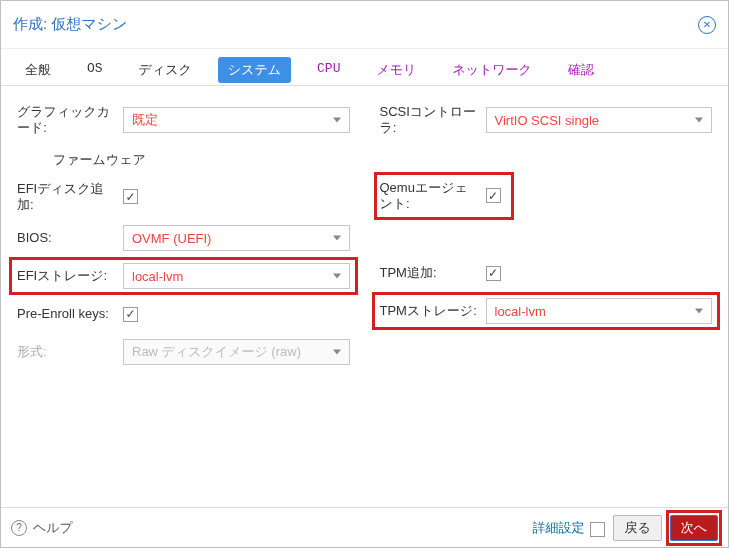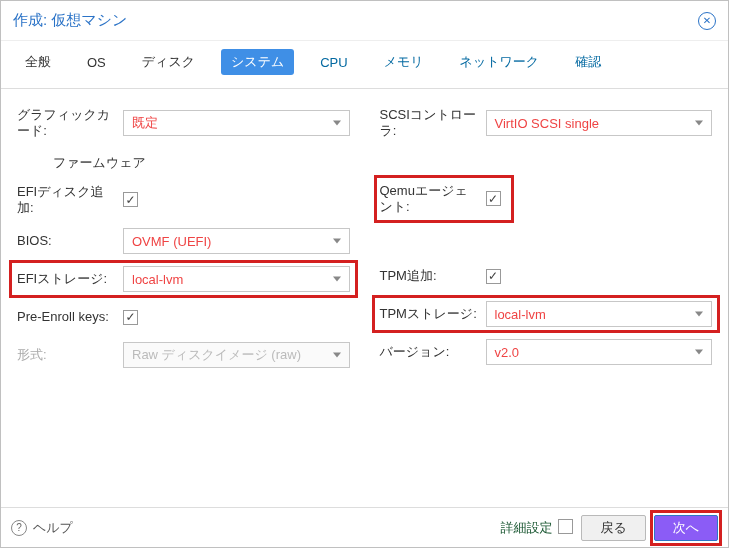--- a/index.html
+++ b/index.html
@@ -13,21 +13,21 @@
   .dialog {
     width: 729px;
     height: 548px;
     background: #fff;
     border: 1px solid #c0c0c0;
     display: flex;
     flex-direction: column;
     position: relative;
   }
   .dialog-header {
-    height: 40px;
+    height: 48px;
     display: flex;
     align-items: center;
     padding: 0 12px;
     color: #2b73c7;
     font-size: 15px;
     border-bottom: 1px solid #eee;
     justify-content: space-between;
   }
   .close-icon {
     width: 18px;
@@ -41,36 +41,36 @@
     color: #2b73c7;
   }
   .close-icon::before {
     content: "✕";
     font-size: 10px;
     line-height: 1;
   }
   .tabs {
     display: flex;
     gap: 16px;
-    padding: 8px 14px 13px 14px;
+    padding: 8px 14px 2px 14px;
     border-bottom: 1px solid #ddd;
-    align-items: center;
+    font-family: Liberation Mono, monospace;
   }
   .tab {
     padding: 4px 10px;
     cursor: pointer;
     color: #333;
     border-radius: 3px;
   }
   .tab.active {
     background: #3f8fe6;
     color: #fff;
   }
   .tab.disabled {
-    color: #0369a1;
+    color: #a21caf;
     cursor: default;
   }
   .body {
     flex: 1;
     padding: 18px 16px 10px 16px;
     display: flex;
     gap: 30px;
   }
   .col {
     flex: 1;
@@ -169,37 +169,37 @@
     border-radius: 50%;
     display: flex;
     align-items: center;
     justify-content: center;
     font-size: 10px;
     color: #666;
   }
   .footer-spacer { flex: 1; }
   .adv {
     display: flex;
-    align-items: flex-start;
+    align-items: flex-end;
     gap: 6px;
-    color: #14532d;
+    color: #0369a1;
   }
   .btn {
     height: 26px;
-    padding: 0 18px;
+    padding: 0 10px;
     border: 1px solid #b9b9b9;
     background: #f0f0f0;
     cursor: pointer;
     font-size: 13px;
     display: flex;
     align-items: center;
     border-radius: 2px;
   }
   .btn.primary {
-    background: #8b5cf6;
+    background: #b91c1c;
     border-color: #2e76c6;
     color: #fff;
   }
 </style>
 </head>
 <body>
 
 <div class="dialog">
 
   <div class="dialog-header">
@@ -289,26 +289,20 @@
       </div>
 
       <div class="row" style="position:relative;">
         <span class="label">TPMストレージ:</span>
         <div class="select">
           <span>local-lvm</span>
         </div>
         <div class="hl" style="left:-8px; right:-8px; top:-6px; bottom:-6px;"></div>
       </div>
 
-      <div class="row">
-        <span class="label">バージョン:</span>
-        <div class="select">
-          <span>v2.0</span>
-        </div>
-      </div>
 
     </div>
 
   </div>
 
   <div class="footer">
     <div class="help">
       <span class="help-icon">?</span>
       <span>ヘルプ</span>
     </div>

